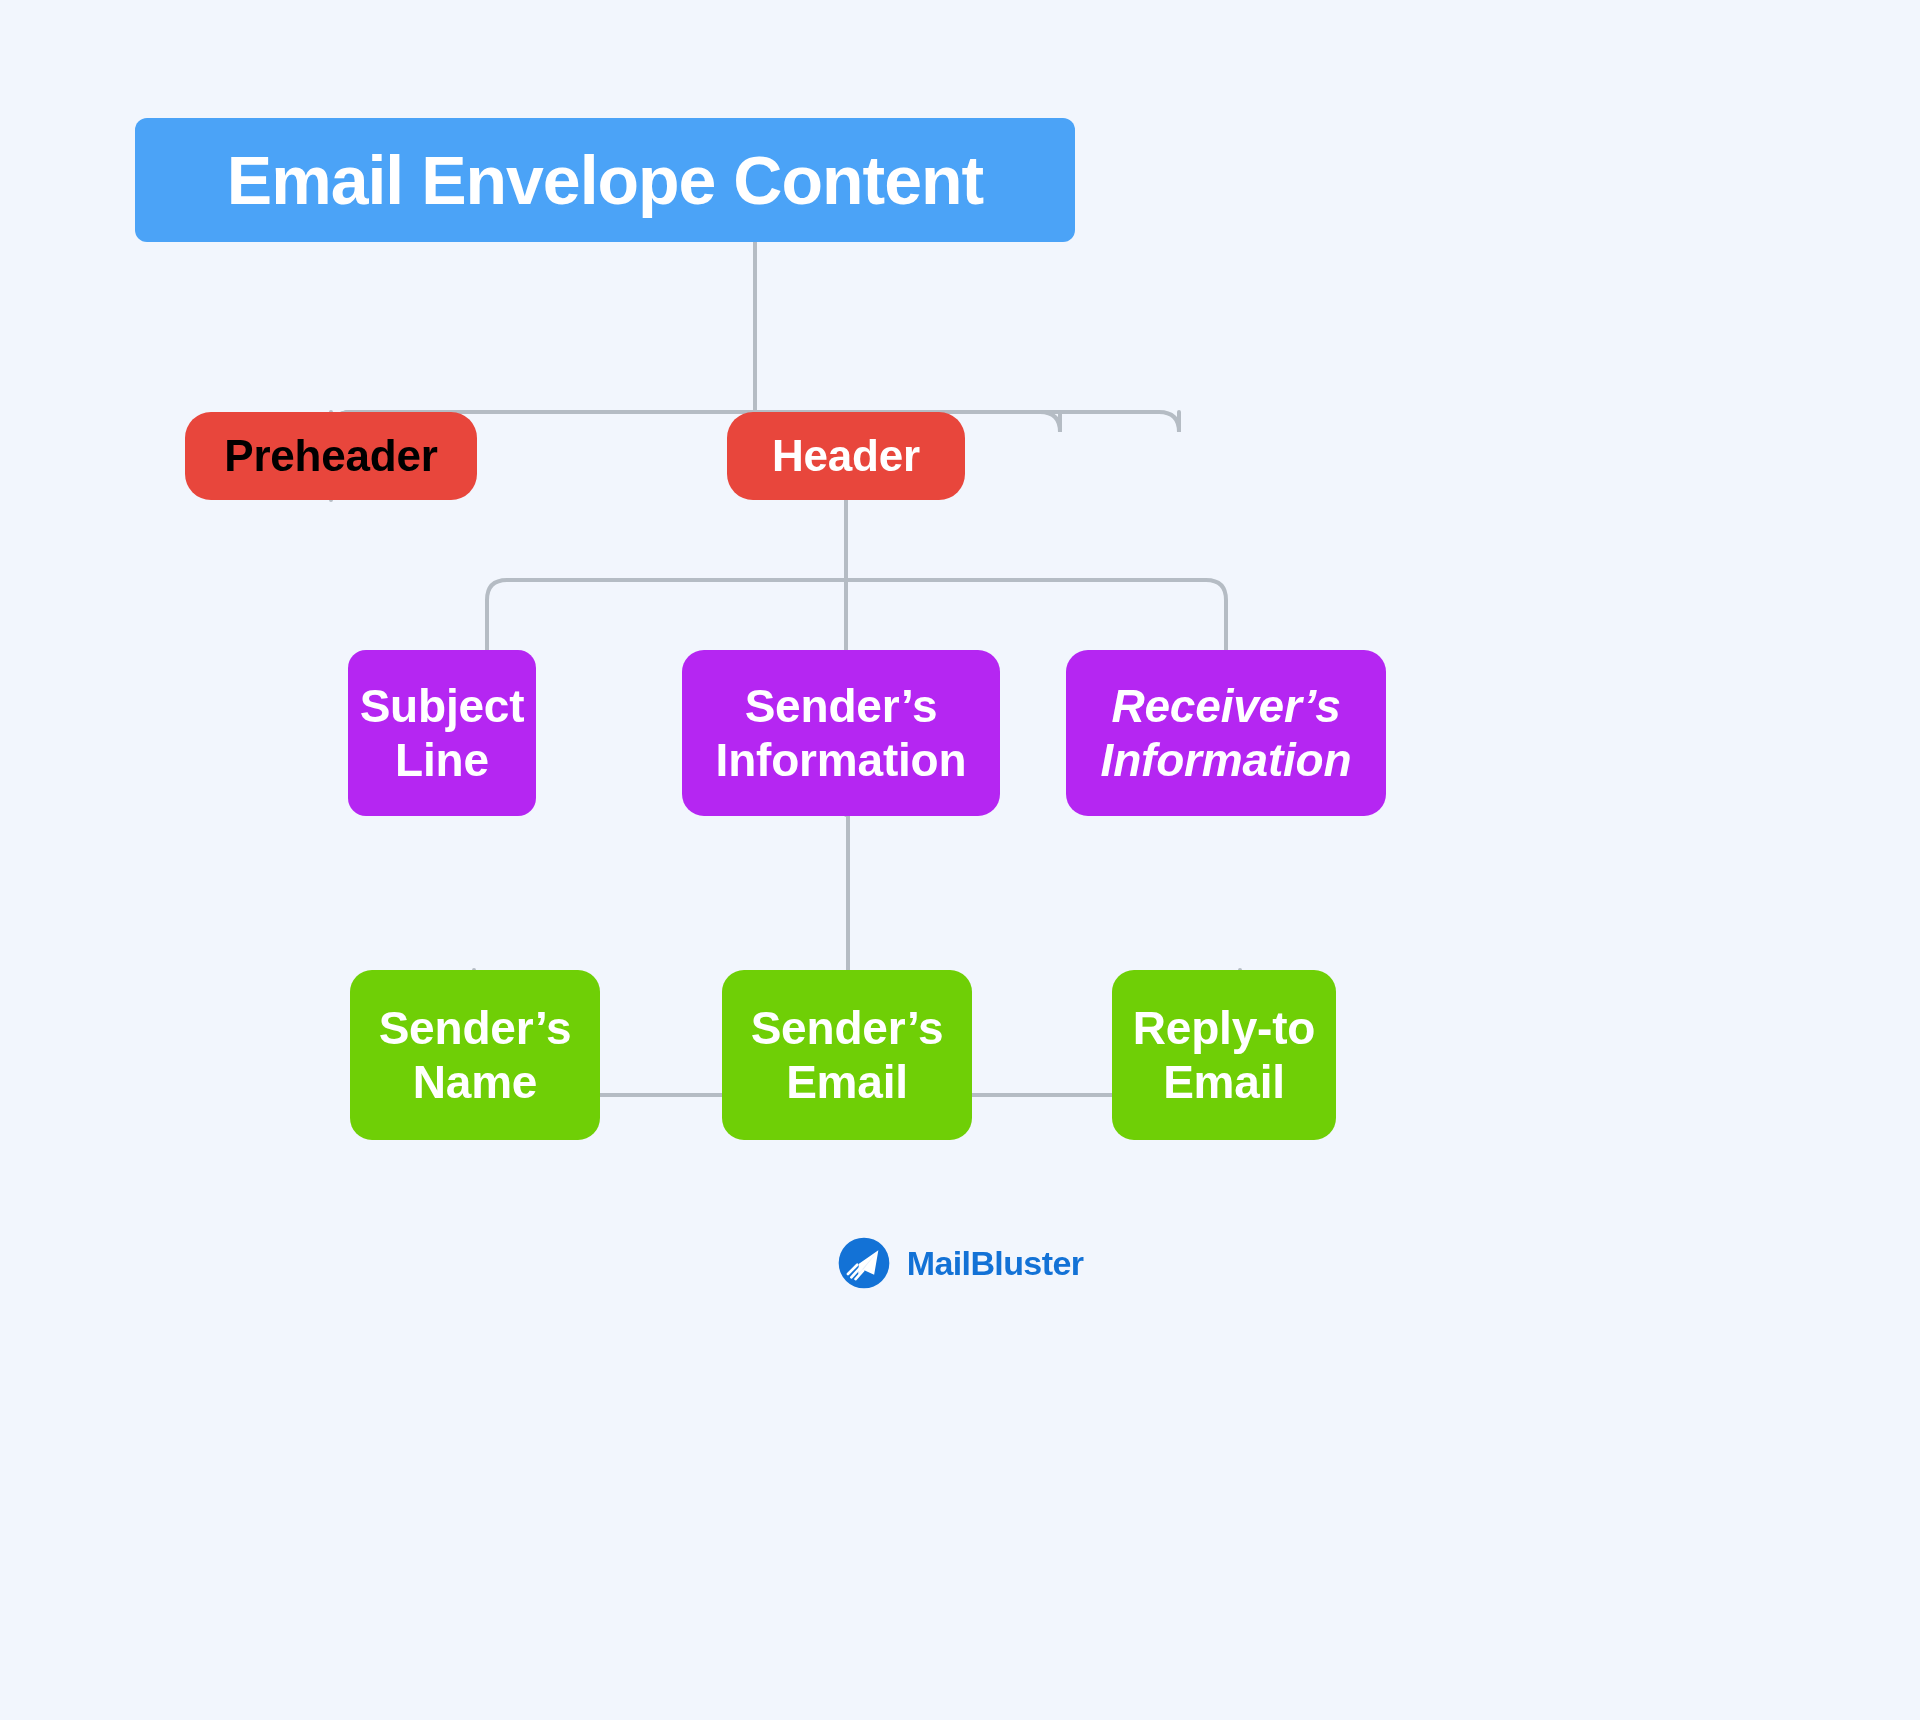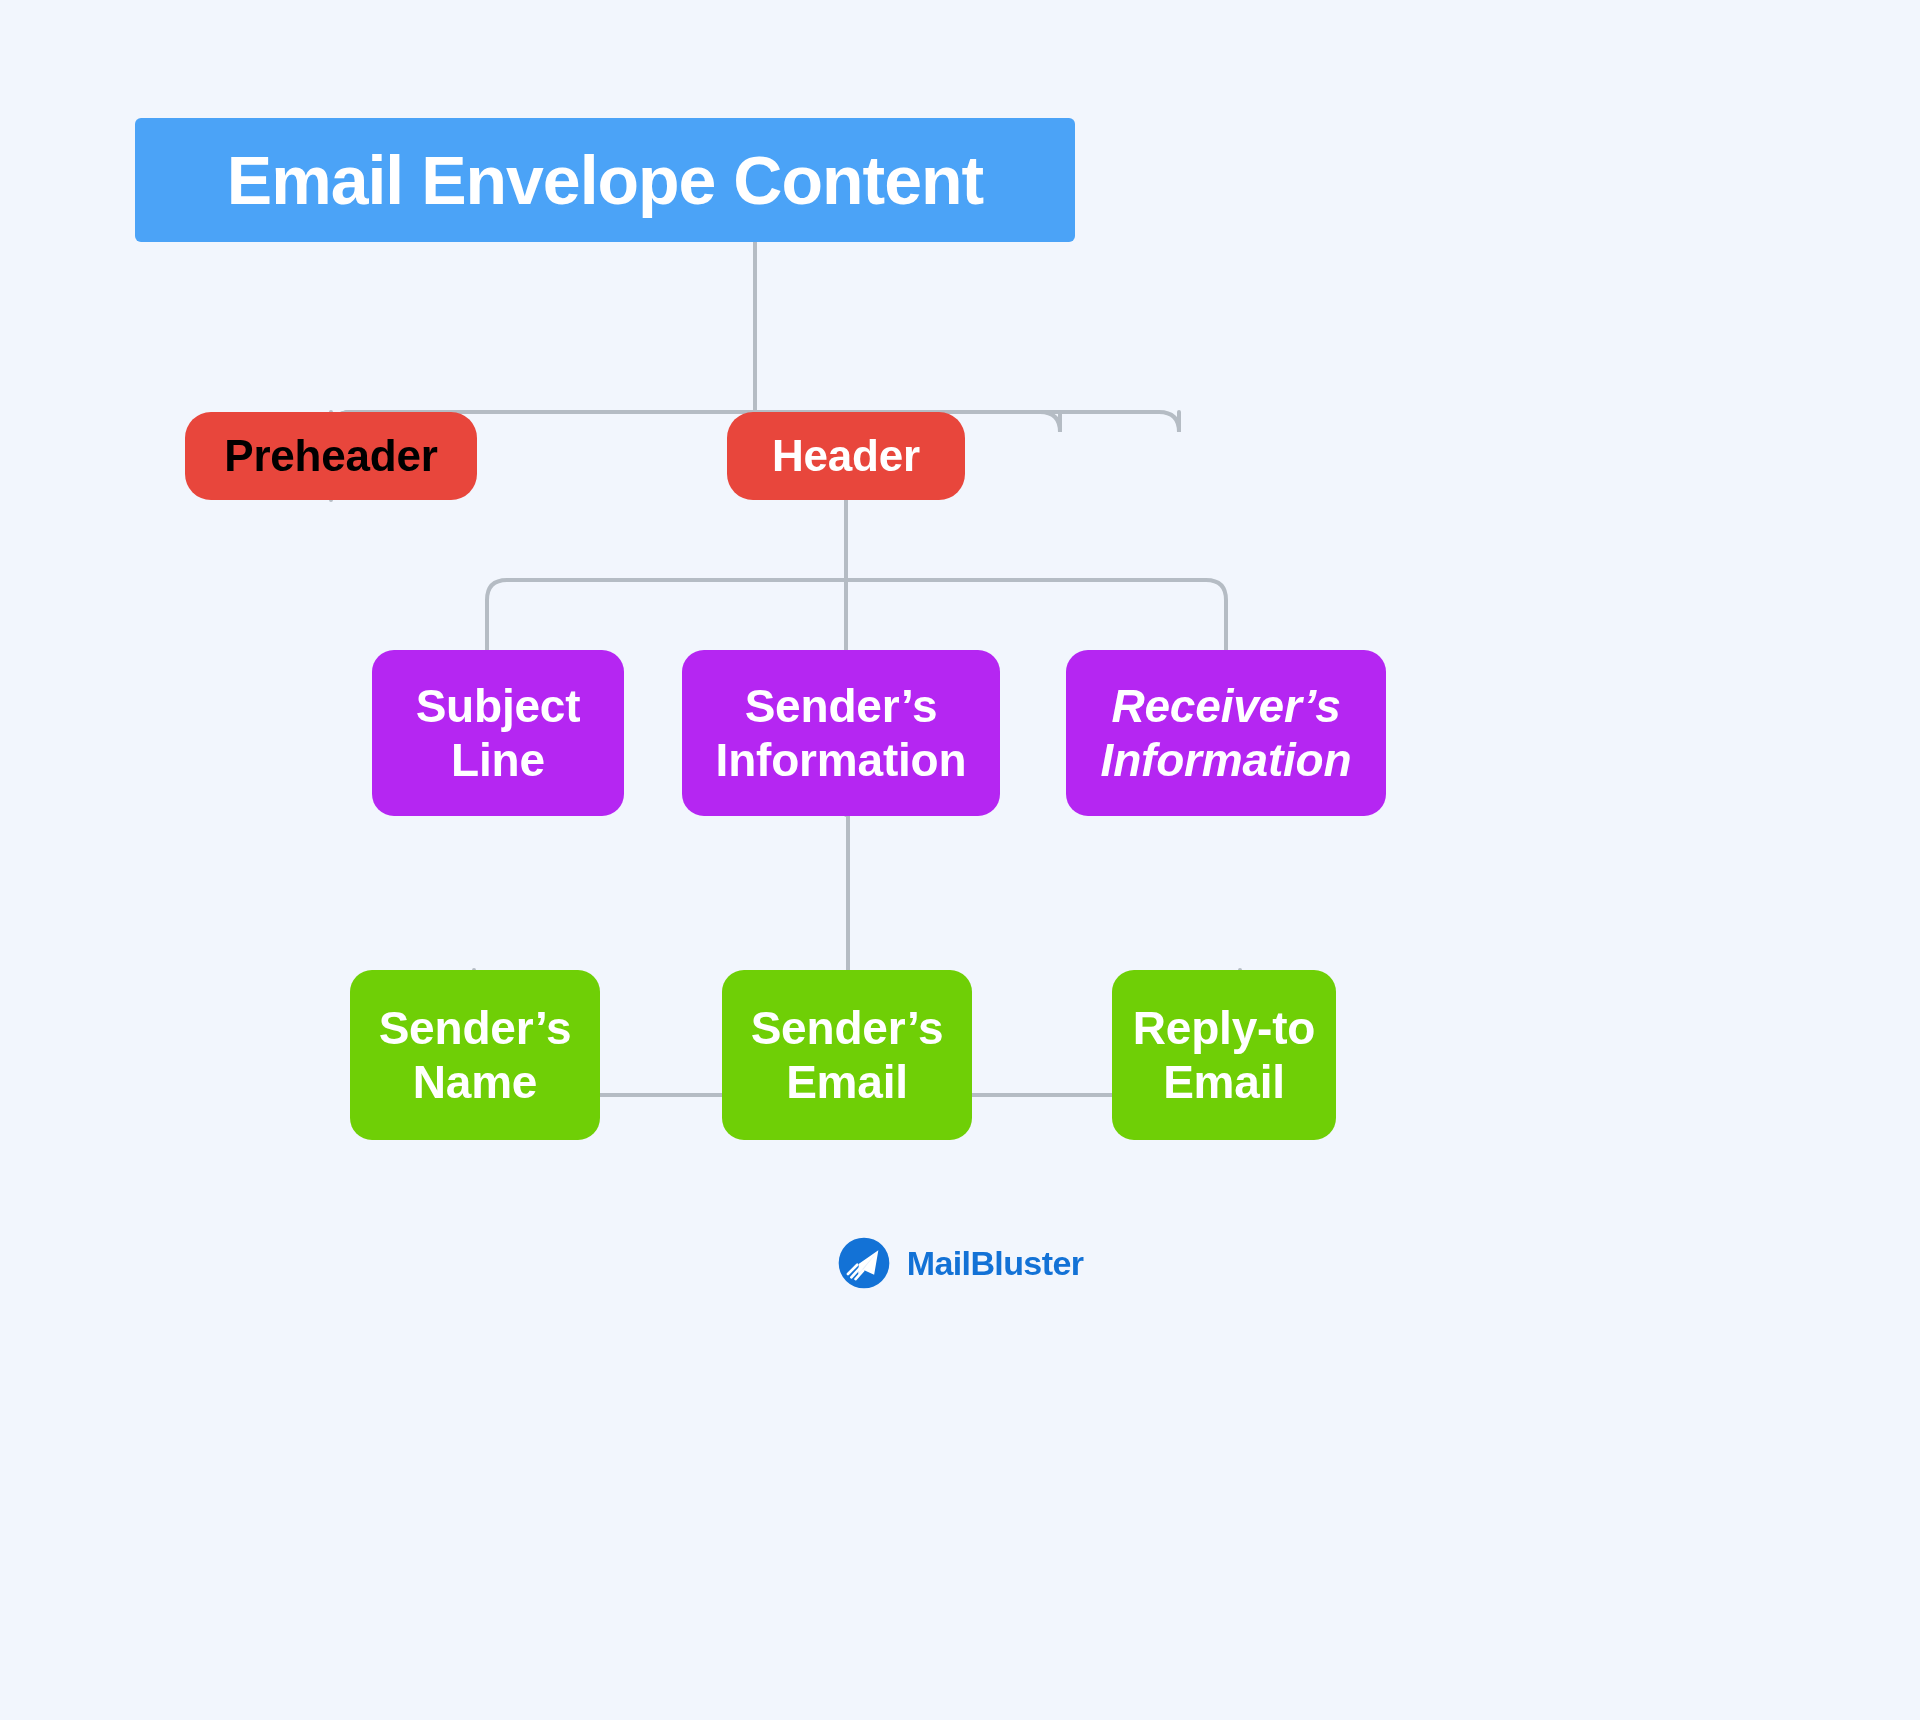--- a/index.html
+++ b/index.html
@@ -42,21 +42,21 @@
     z-index: 3;
   }
 
   
   .node-root {
     left: 135px;
     top: 118px;
     width: 940px;
     height: 124px;
     background: #4ba3f7;
-    border-radius: 6px;
+    border-radius: 12px;
     font-size: 68px;
     letter-spacing: -1px;
   }
 
   
   .node-red {
     background: #e8463c;
     border-radius: 26px;
     font-size: 44px;
     height: 88px;
@@ -65,21 +65,21 @@
   .node-header    { left: 727px; top: 412px; width: 238px; }
 
   
   .node-purple {
     background: #b526f2;
     border-radius: 22px;
     font-size: 46px;
     height: 166px;
     padding: 0 14px;
   }
-  .node-subject  { left: 372px;  top: 650px; width: 252px; }
+  .node-subject  { left: 348px;  top: 650px; width: 188px; border-radius: 18px; }
   .node-senderinfo { left: 682px;  top: 650px; width: 318px; }
   .node-receiverinfo { left: 1066px; top: 650px; width: 320px; font-style: italic; }
 
   
   .node-green {
     background: #6fcf06;
     border-radius: 22px;
     font-size: 46px;
     height: 170px;
     padding: 0 14px;

